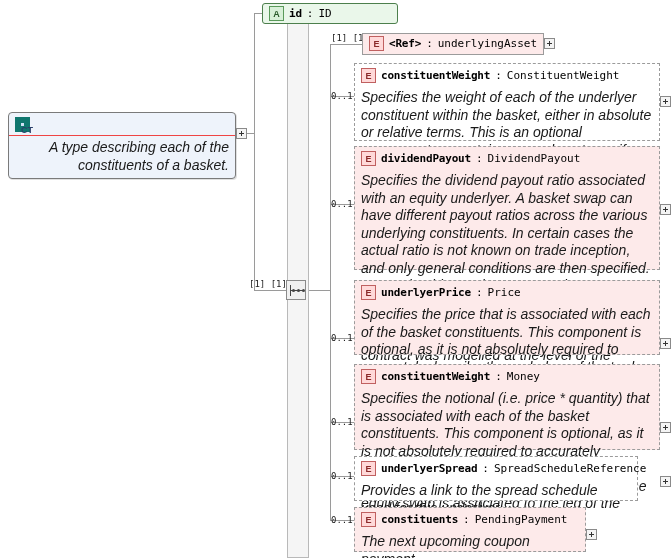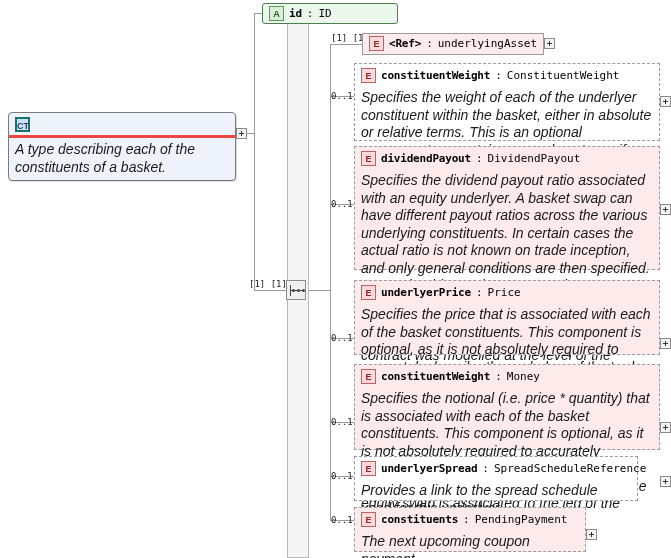--- a/index.html
+++ b/index.html
@@ -61,21 +61,21 @@
     border: 1px solid #5a9a5a;
     color: #2a5a2a;
   }
   .marker.elem {
     background: #ffd9d9;
     border: 1px solid #c06060;
     color: #8a2a2a;
   }
   .marker.ct {
     background: #cfe0f5;
-    border: 2px solid #0f766e;
+    border: 6px solid #0f766e;
     color: #2a3f6a;
   }
 
   .name {
     font-family: "DejaVu Sans Mono", monospace;
     font-size: 11px;
     font-weight: bold;
     letter-spacing: -0.2px;
   }
   .sep {
@@ -111,21 +111,22 @@
   .elem-node.shaded .title {
     background: #fdeaea;
   }
   .ct-node {
     border: 1px solid #7a7a7a;
     border-radius: 4px;
     background: #eef3fb;
     box-shadow: 1px 1px 0 rgba(0,0,0,0.12);
   }
   .ct-node .desc {
-    border-top: 3px solid #ef4444;
+    border-top: 1px solid #ef4444;
+    text-align: right;
   }
 
   .ref-node {
     border: 1px solid #9b9b9b;
     background: #fdeaea;
   }
 
   
   .hline {
     position: absolute;

